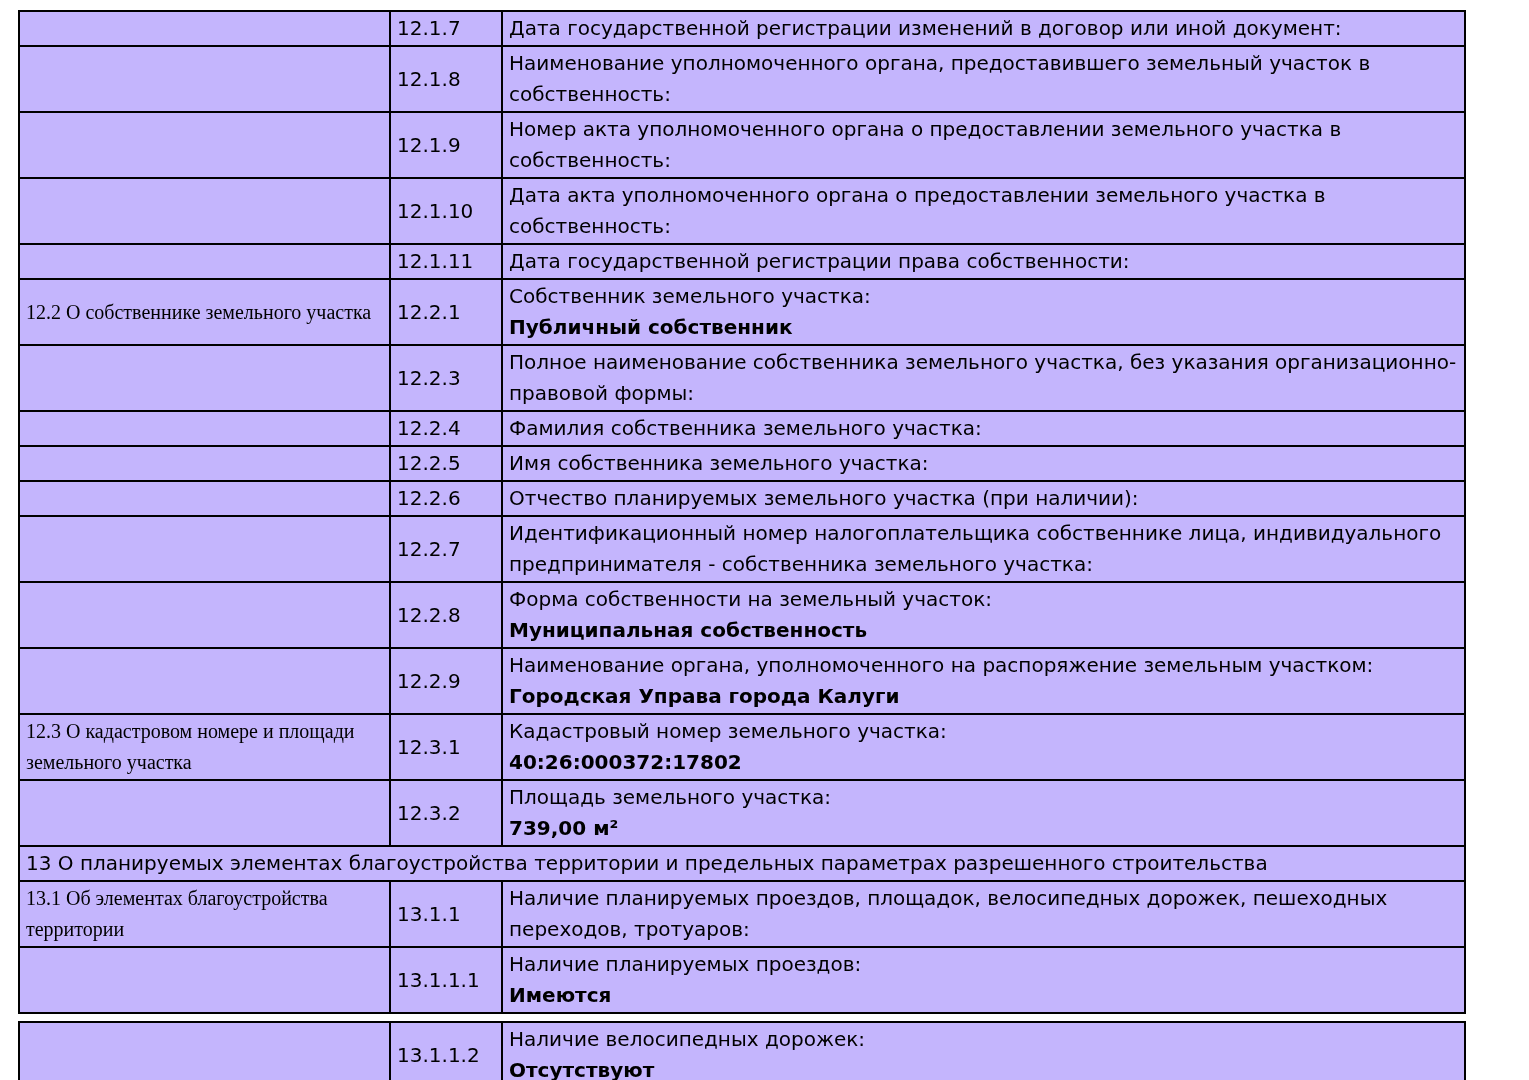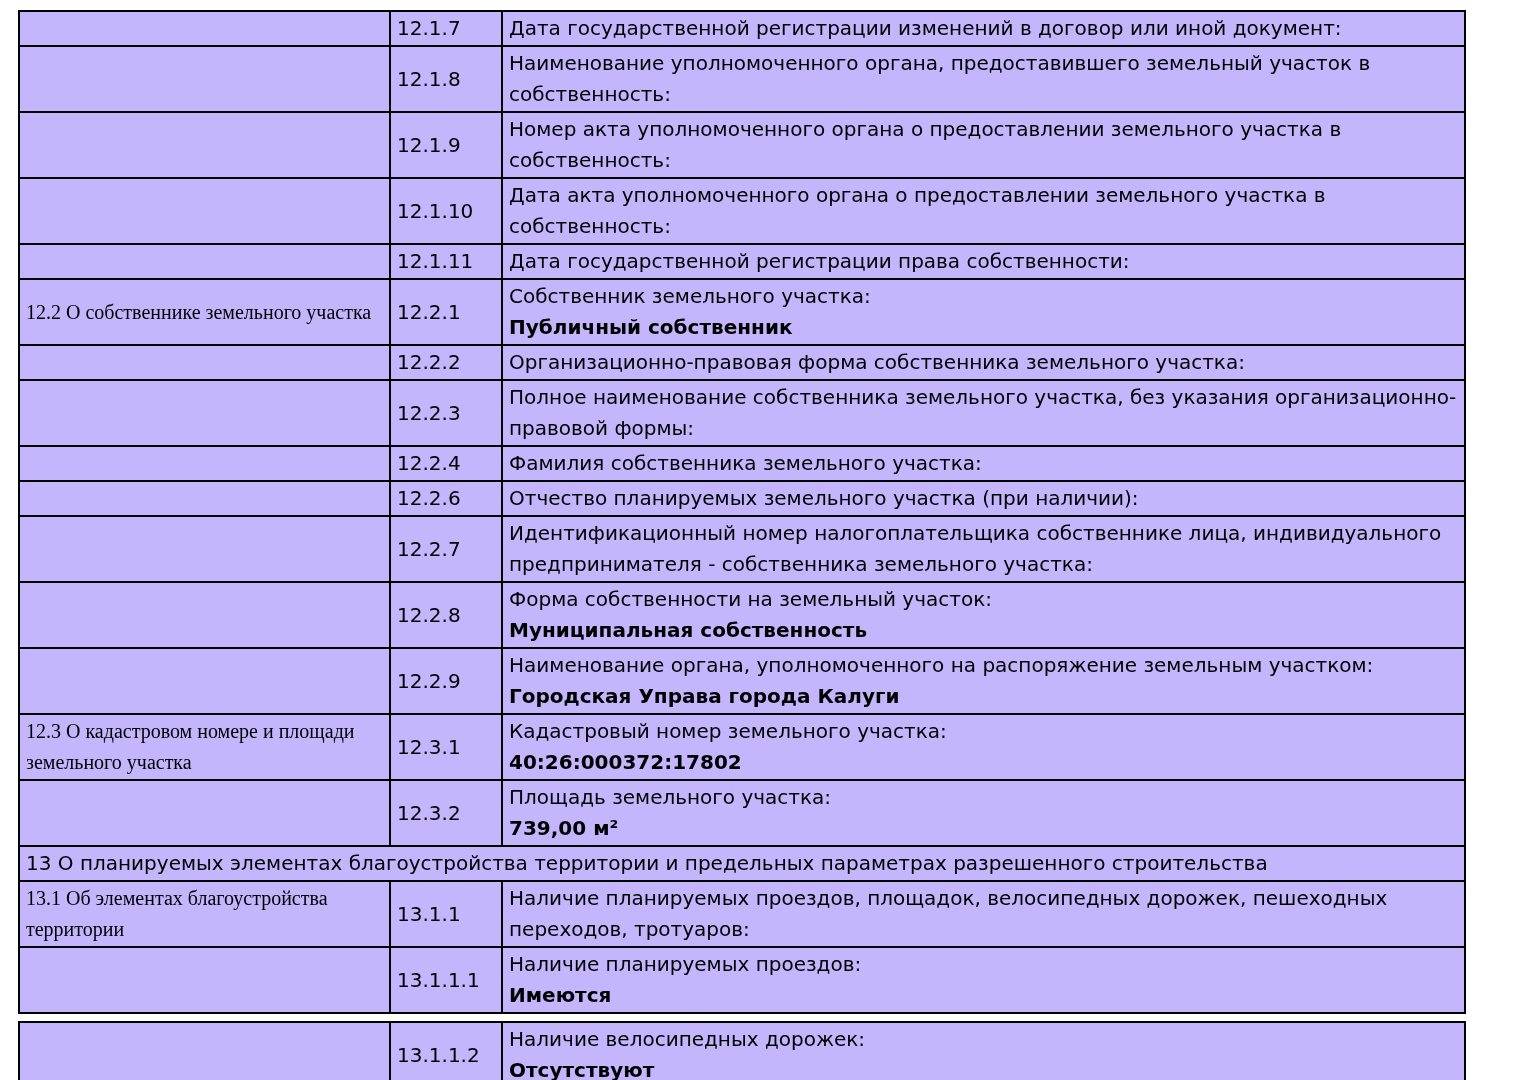--- a/index.html
+++ b/index.html
@@ -105,37 +105,37 @@
           <tr>
             <td class="section-cell">12.2 О собственнике земельного участка</td>
             <td class="code-cell">12.2.1</td>
             <td class="label-cell">
               <div class="field-label">Собственник земельного участка:</div>
               <div class="field-value">Публичный собственник</div>
             </td>
           </tr>
           <tr>
             <td class="section-cell"></td>
-            <td class="code-cell">12.2.2</td>
-            <td class="label-cell">
-              <div class="field-label">Организационно-правовая форма собственника земельного участка:</div>
-            </td>
-          </tr>
-          <tr>
-            <td class="section-cell"></td>
             <td class="code-cell">12.2.3</td>
             <td class="label-cell">
               <div class="field-label">Полное наименование собственника земельного участка, без указания организационно-правовой формы:</div>
             </td>
           </tr>
           <tr>
             <td class="section-cell"></td>
             <td class="code-cell">12.2.4</td>
             <td class="label-cell">
               <div class="field-label">Фамилия собственника земельного участка:</div>
+            </td>
+          </tr>
+          <tr>
+            <td class="section-cell"></td>
+            <td class="code-cell">12.2.5</td>
+            <td class="label-cell">
+              <div class="field-label">Имя собственника земельного участка:</div>
             </td>
           </tr>
           <tr>
             <td class="section-cell"></td>
             <td class="code-cell">12.2.6</td>
             <td class="label-cell">
               <div class="field-label">Отчество планируемых земельного участка (при наличии):</div>
             </td>
           </tr>
           <tr>

